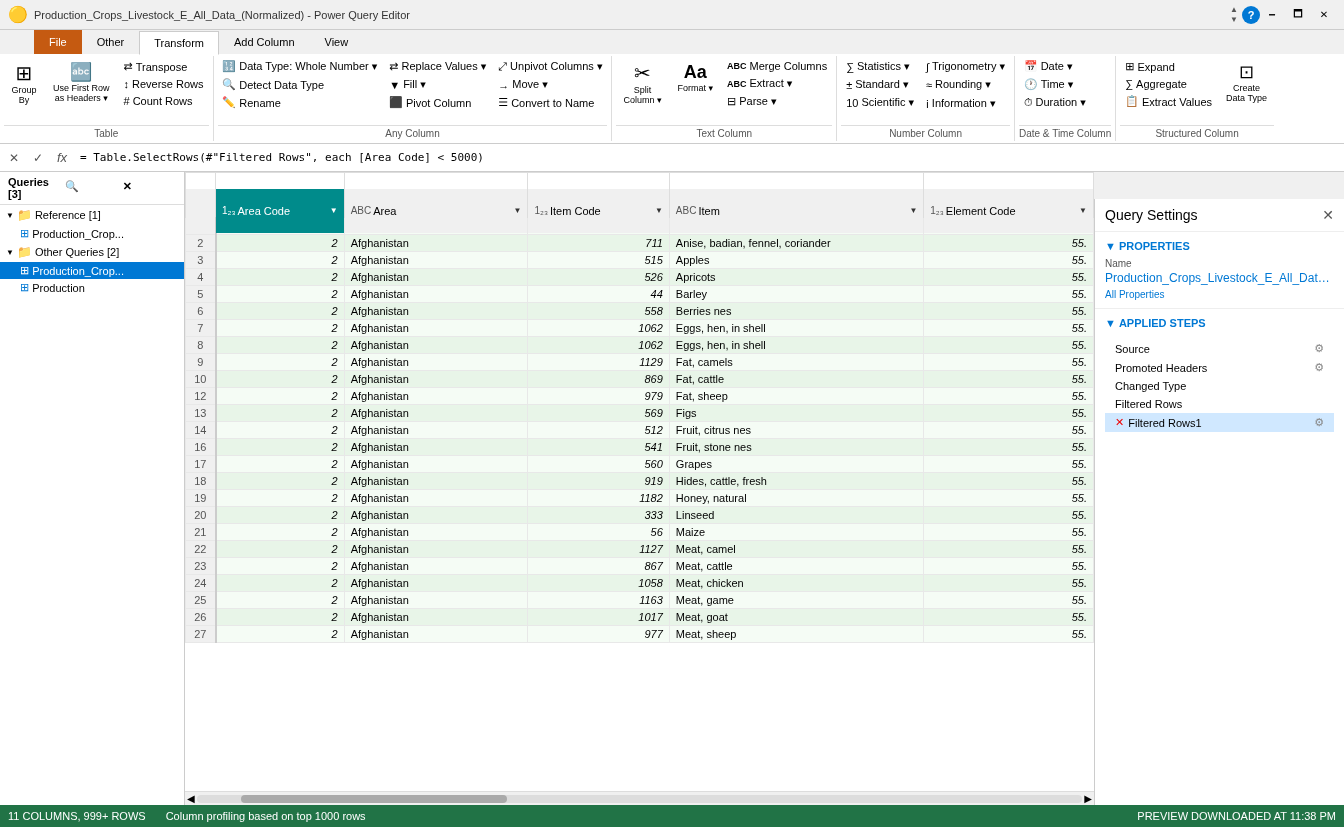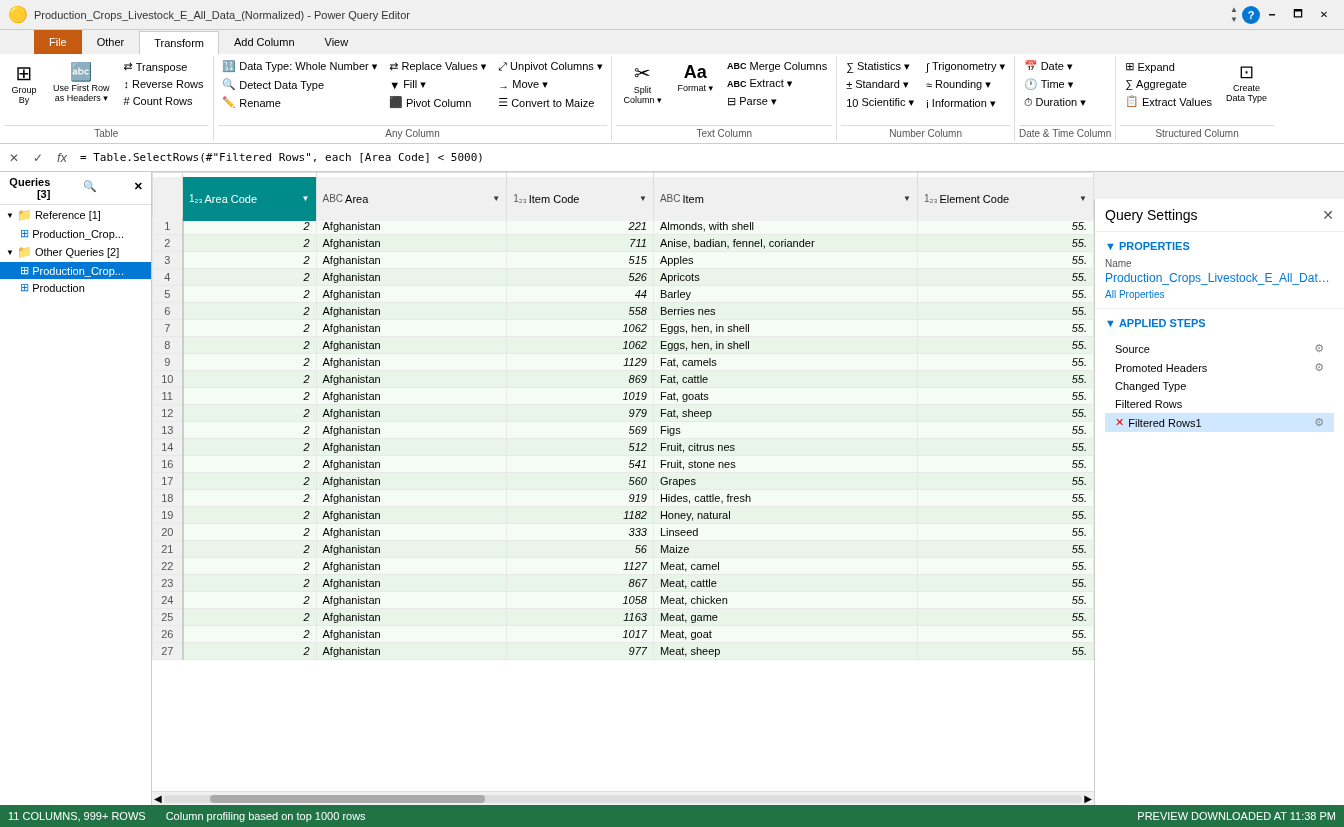--- a/index.html
+++ b/index.html
@@ -129,27 +129,26 @@
 
     
     .main-content {
       display: flex;
       flex: 1;
       overflow: hidden;
     }
 
     
     .queries-panel {
-      width: 152px;
+      width: 185px;
       background: white;
       border-right: 1px solid #ccc;
       display: flex;
       flex-direction: column;
       flex-shrink: 0;
-      text-align: right;
     }
     .queries-header {
       display: flex;
       align-items: center;
       padding: 4px 8px;
       border-bottom: 1px solid #ddd;
       gap: 4px;
     }
     .queries-header span { flex: 1; font-weight: bold; font-size: 11px; }
     .queries-search { width: 16px; height: 16px; cursor: pointer; font-size: 11px; }
@@ -196,21 +195,21 @@
       font-size: 11px;
     }
     .data-grid th {
       background: #f0f0f0;
       border: 1px solid #ddd;
       padding: 16px 6px;
       text-align: left;
       font-weight: normal;
       white-space: nowrap;
       position: sticky;
-      top: 4px;
+      top: 16px;
       z-index: 10;
     }
     .data-grid th.col-num {
       background: #f0f0f0;
       width: 30px;
       text-align: center;
     }
     .data-grid td {
       border: 1px solid #e8e8e8;
       padding: 2px 6px;
@@ -411,21 +410,21 @@
         <div class="ribbon-small-btn">
           <span class="si">⤢</span>
           <span>Unpivot Columns ▾</span>
         </div>
         <div class="ribbon-small-btn">
           <span class="si">→</span>
           <span>Move ▾</span>
         </div>
         <div class="ribbon-small-btn">
           <span class="si">☰</span>
-          <span>Convert to Maize</span>
+          <span>Convert to Name</span>
         </div>
       </div>
     </div>
     <div class="ribbon-group-label">Any Column</div>
   </div>
 
   <div class="ribbon-group">
     <div class="ribbon-group-content">
       <div class="ribbon-btn ribbon-btn-large">
         <span class="btn-icon" style="font-size:20px">✂</span>
@@ -695,28 +694,20 @@
             </tr>
             <tr>
               <td class="row-num">10</td>
               <td class="num-val">2</td>
               <td>Afghanistan</td>
               <td class="num-val">869</td>
               <td>Fat, cattle</td>
               <td class="num-val">55.</td>
             </tr>
             <tr>
-              <td class="row-num">11</td>
-              <td class="num-val">2</td>
-              <td>Afghanistan</td>
-              <td class="num-val">1019</td>
-              <td>Fat, goats</td>
-              <td class="num-val">55.</td>
-            </tr>
-            <tr>
               <td class="row-num">12</td>
               <td class="num-val">2</td>
               <td>Afghanistan</td>
               <td class="num-val">979</td>
               <td>Fat, sheep</td>
               <td class="num-val">55.</td>
             </tr>
             <tr>
               <td class="row-num">13</td>
               <td class="num-val">2</td>

